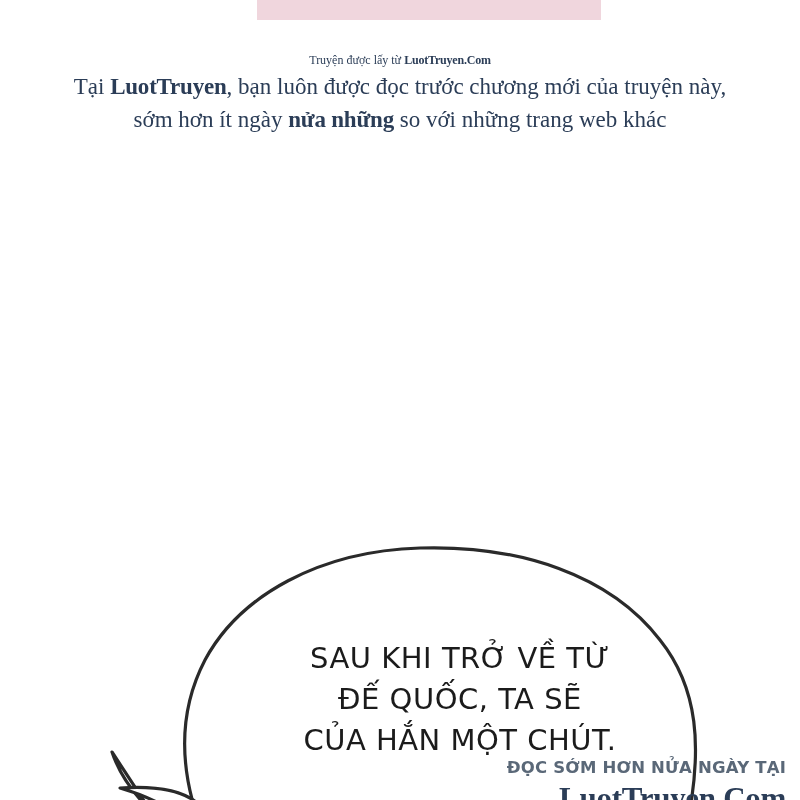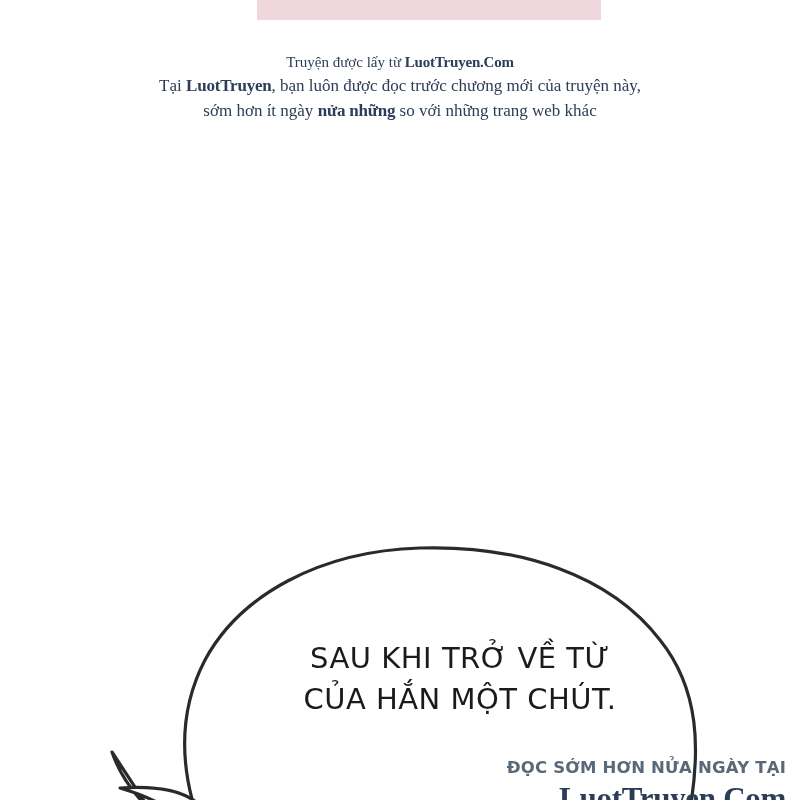--- a/index.html
+++ b/index.html
@@ -30,24 +30,24 @@
     position: absolute;
     left: 0;
     top: 52px;
     width: 800px;
     text-align: center;
     color: #2b3d57;
     font-family: "Liberation Serif", serif;
     line-height: 1.46;
   }
   .promo .line {
-    font-size: 17px;
+    font-size: 23px;
     white-space: nowrap;
   }
-  .promo .line1 { font-size: 15px; }
+  .promo .line1 { font-size: 12px; }
   .promo b {
     font-weight: bold;
     letter-spacing: -0.2px;
   }
 
   
   .bubble-wrap {
     position: absolute;
     left: 0;
     top: 520px;
@@ -115,20 +115,21 @@
   </div>
 </div>
 
 <div class="bubble-wrap">
   <svg class="bubble-svg" width="800" height="290" viewBox="0 0 800 290">
     <path d="M 690 290 C 700 230 700 170 660 120 C 610 55 520 25 420 28 C 320 31 240 75 205 140 C 180 188 180 240 195 290 L 150 290 C 130 270 118 250 112 232 L 150 290 Z" fill="#ffffff" stroke="#2a2a2a" stroke-width="3.2" stroke-linejoin="round"></path>
     <path d="M 196 282 C 178 268 150 266 120 268 C 148 276 170 288 186 300" fill="#ffffff" stroke="#2a2a2a" stroke-width="3.2" stroke-linejoin="round"></path>
   </svg>
   <div class="bubble-text">
     <div>SAU KHI TRỞ VỀ TỪ</div>
+    <div>ĐẾ QUỐC, TA SẼ</div>
     <div>CỦA HẮN MỘT CHÚT.</div>
   </div>
 </div>
 
 <div class="wm-bottom">
   <div class="wm-small">ĐỌC SỚM HƠN NỬA NGÀY TẠI</div>
   <div class="wm-big">LuotTruyen.Com</div>
 </div>
 
 </body></html>

